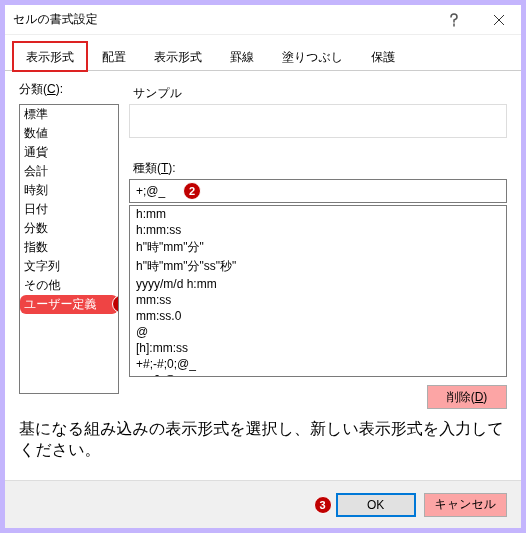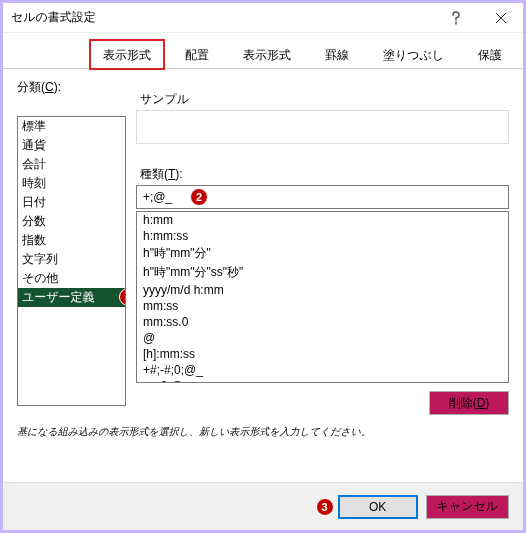--- a/index.html
+++ b/index.html
@@ -1,42 +1,42 @@
 <!DOCTYPE html>
 <html><head>
 <meta charset="utf-8">
 <style>
 * { box-sizing: border-box; margin: 0; padding: 0; }
 body { font-family: "Meiryo UI", "MS PGothic", sans-serif; font-size: 12px; background: #fff; color: #000; }
-.window { width: 526px; height: 533px; border: 3px solid #c4b5fd; background: #fff; position: relative; }
+.window { width: 526px; height: 533px; border: 5px solid #c4b5fd; background: #fff; position: relative; }
 .titlebar { height: 30px; display: flex; align-items: center; padding: 0 0 0 8px; background: #fff; border-bottom: 1px solid #eee; }
 .titlebar .title { flex: 1; font-size: 12px; }
 .titlebar .tbtn { width: 45px; height: 30px; display: flex; align-items: center; justify-content: center; color: #555; }
-.tabs { display: flex; border-bottom: 1px solid #ccc; padding: 6px 8px 0 8px; gap: 8px; justify-content: flex-end; }
+.tabs { display: flex; border-bottom: 1px solid #ccc; padding: 6px 8px 0 8px; gap: 2px; }
 .tab { padding: 6px 12px 5px 12px; border: 1px solid transparent; border-bottom: none; position: relative; top: 1px; cursor: pointer; }
 .tab.active { border-color: #ccc; background: #fff; }
 .tab.active.hl { outline: 2px solid #d22; outline-offset: -1px; }
 .content { padding: 10px 14px 0 14px; display: flex; gap: 10px; }
-.cat-label { margin-bottom: 20px; }
+.cat-label { margin-bottom: 6px; }
 .cat-label .u { text-decoration: underline; }
-.catlist { width: 109px; height: 290px; border: 1px solid #7a7a7a; background: #fff; overflow: auto; font-size: 12px; }
+.catlist { width: 100px; height: 290px; border: 1px solid #7a7a7a; background: #fff; overflow: auto; font-size: 12px; }
 .catlist .item { padding: 1px 4px; cursor: pointer; white-space: nowrap; }
-.catlist .item.selected { background: #14532d; color: #fff; }
+.catlist .item.selected { background: #ef4444; color: #fff; border-radius: 6px; }
 .right { flex: 1; display: flex; flex-direction: column; }
-.sample-label { margin: 12px 0 2px 4px; }
+.sample-label { margin: 4px 0 2px 4px; }
 .sample-box { height: 34px; border: 1px solid #ddd; background: #fff; margin-bottom: 10px; }
 .type-label { margin: 12px 0 2px 4px; }
 .type-label .u { text-decoration: underline; }
 .type-input { width: 100%; height: 24px; border: 1px solid #7a7a7a; padding: 2px 6px; font-family: inherit; font-size: 12px; }
 .type-list { width: 100%; height: 172px; border: 1px solid #7a7a7a; overflow-y: scroll; background: #fff; margin-top: 2px; }
 .type-list .titem { padding: 1px 6px; cursor: pointer; white-space: nowrap; font-size: 12px; }
 .del-row { display: flex; justify-content: flex-end; margin-top: 8px; }
-.btn { min-width: 80px; height: 24px; border: 1px solid #adadad; background: #be185d; font-family: inherit; font-size: 12px; cursor: pointer; padding: 0 10px; }
+.btn { min-width: 80px; height: 24px; border: 1px solid #adadad; background: #fca5a5; font-family: inherit; font-size: 12px; cursor: pointer; padding: 0 10px; }
 .btn.default { border: 2px solid #0078d7; background: #e1e1e1; }
-.hint { padding: 10px 14px; font-size: 10px; font-style: italic; }
+.hint { padding: 10px 14px; font-size: 16px; }
 .footer { position: absolute; bottom: 0; left: 0; right: 0; height: 48px; border-top: 1px solid #ddd; display: flex; align-items: center; justify-content: flex-end; gap: 8px; padding: 0 14px; background: #f0f0f0; }
 .badge { display: inline-flex; width: 18px; height: 18px; border-radius: 50%; background: #c00000; color: #fff; font-size: 11px; font-weight: bold; align-items: center; justify-content: center; position: absolute; z-index: 10; border: 1px solid #fff; }
 .rel { position: relative; }
 svg { display: block; }
 </style>
 </head>
 <body>
 
 <div class="window">
   <div class="titlebar">
@@ -62,20 +62,21 @@
     <div class="tab"><span>保護</span></div>
   </div>
 
   <div class="content">
     <div>
       <div class="cat-label">
         <span>分類(</span><span class="u">C</span><span>):</span>
       </div>
       <div class="catlist rel">
         <div class="item">標準</div>
+        <div class="item">数値</div>
         <div class="item">通貨</div>
         <div class="item">会計</div>
         <div class="item">時刻</div>
         <div class="item">日付</div>
         <div class="item">分数</div>
         <div class="item">指数</div>
         <div class="item">文字列</div>
         <div class="item">その他</div>
         <div class="item selected rel">
           <span>ユーザー定義</span>

